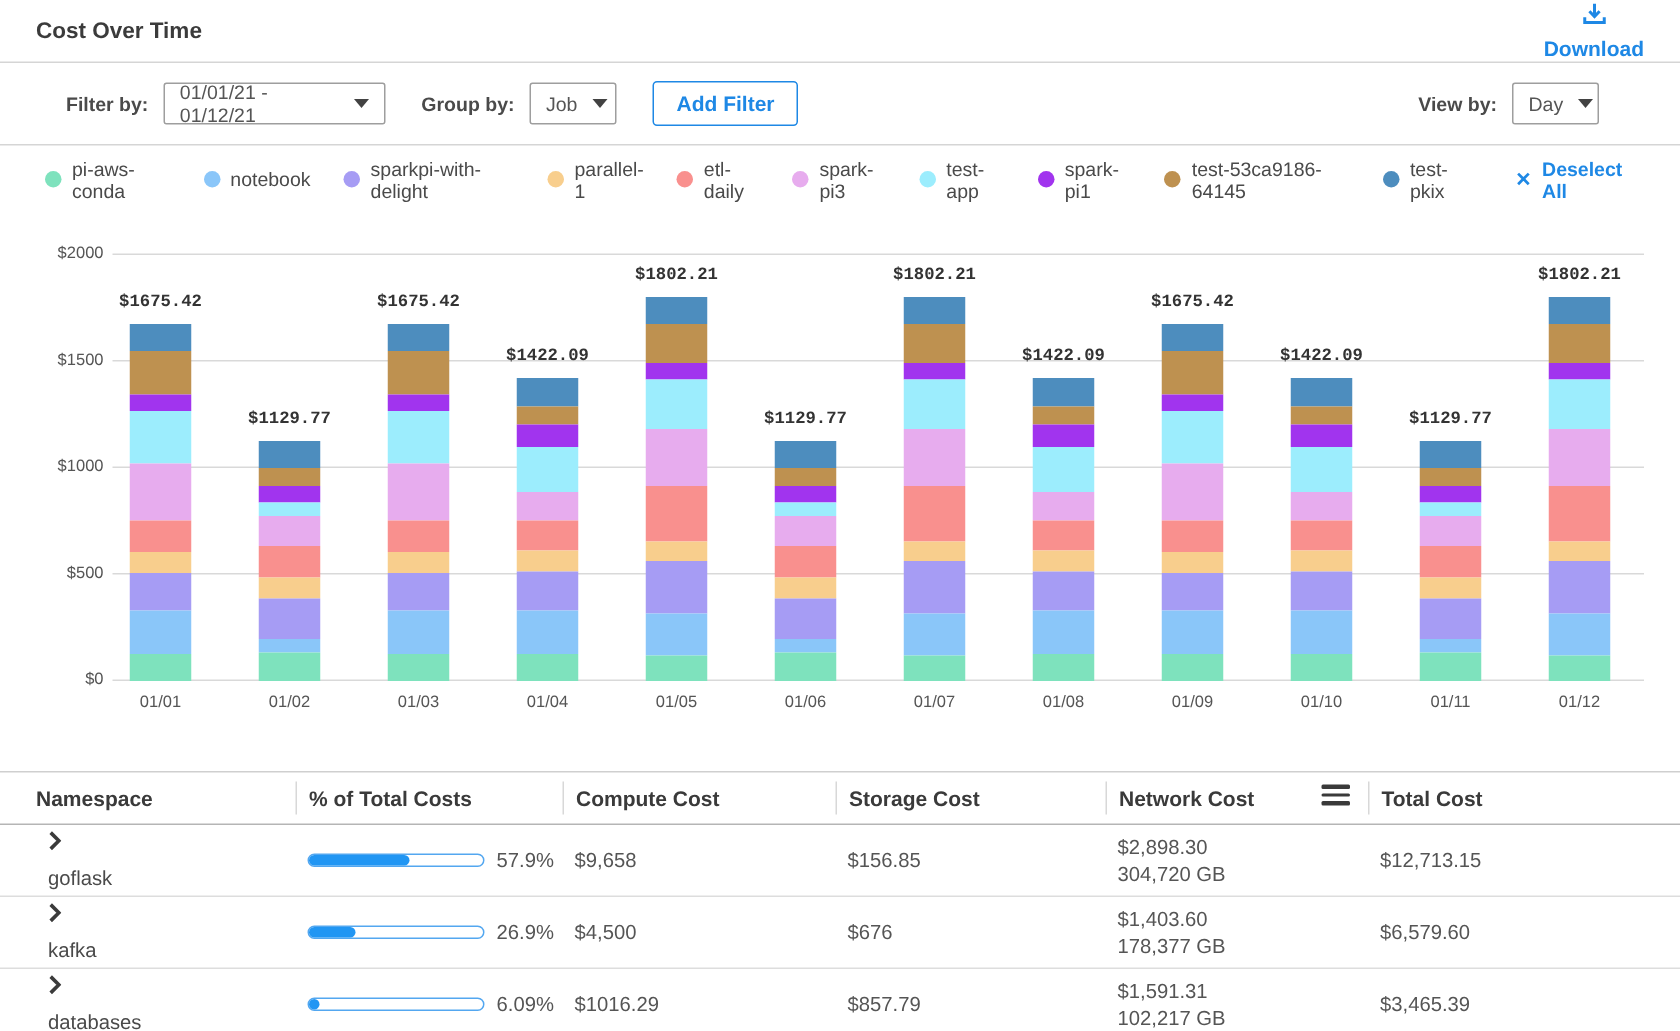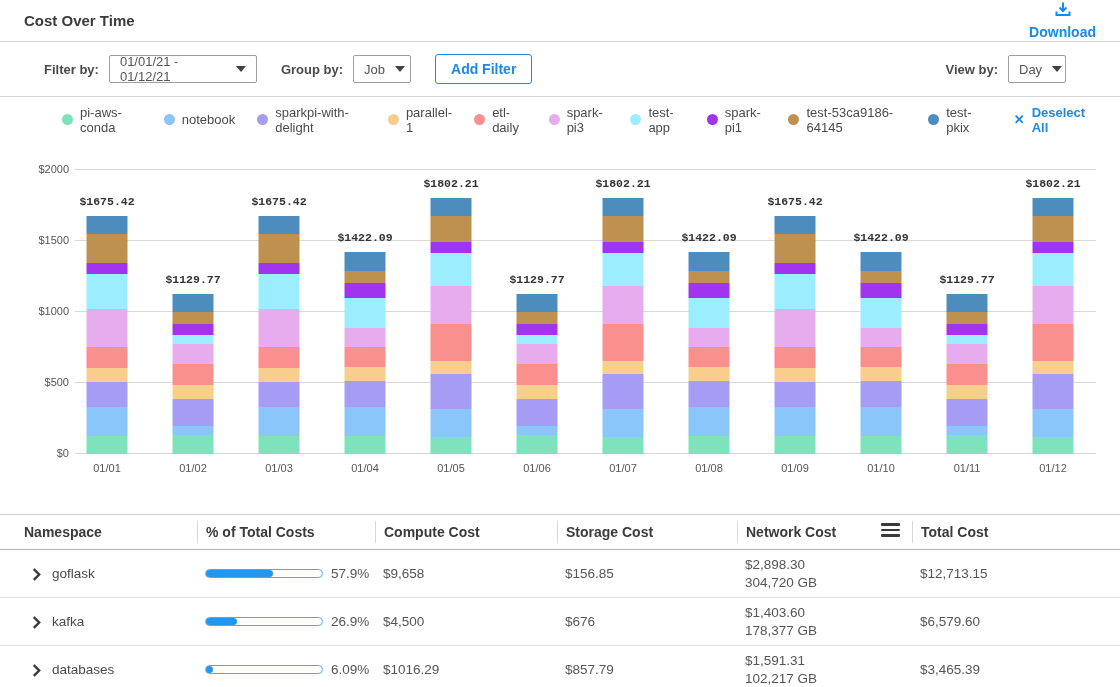--- a/index.html
+++ b/index.html
@@ -17,21 +17,21 @@
     border:1px solid #9e9e9e; border-radius:2px; background:#fff; height:28px;
     padding:0 10px; font-size:13px; color:#555; cursor:pointer; }
   .select.daterange { width:148px; margin-right:24px; }
   .select.small { width:58px; margin-right:24px; }
   .caret { width:0; height:0; border-left:5px solid transparent; border-right:5px solid transparent;
     border-top:6px solid #424242; flex:none; }
   .add-filter { background:#fff; border:1px solid #1e88e5; border-radius:3px; color:#1e88e5;
     font-weight:bold; font-size:14px; padding:6px 15px; cursor:pointer;
     font-family:"Liberation Sans", sans-serif; }
   .spacer { flex:1; }
-  .legend { height:45px; display:flex; align-items:center; gap:22px; padding:0 30px;margin-left:32px; }
+  .legend { height:45px; display:flex; align-items:center; gap:22px; padding:0 30px; }
   .legend-item { display:flex; align-items:center; gap:7px; font-size:13px; color:#4a4a4a; cursor:pointer; }
   .dot { width:11px; height:11px; border-radius:50%; flex:none; }
   .deselect { display:flex; align-items:center; gap:7px; color:#1e88e5; font-weight:bold;
     font-size:13px; cursor:pointer; margin-left:8px; }
   .deselect .x { font-size:13px; font-weight:bold; }
   
   .chart { position:relative; height:338px; margin:0 14px 0 8px; padding-top:28px; }
   .plot { position:absolute; left:56px; right:10px; top:28px; height:284px; }
   .gridline { position:absolute; left:11px; right:0; height:1px; background:#d9d9d9; }
   .ytick { position:absolute; left:-50px; width:44px; text-align:right; font-size:11px;
@@ -50,21 +50,21 @@
   .thead, .trow { display:grid; grid-template-columns:181px 178px 182px 180px 175px 1fr;
     padding:0 16px; align-items:center; }
   .thead { height:36px; border-top:1px solid #cfcfcf; border-bottom:1px solid #b5b5b5; }
   .th { font-weight:bold; font-size:14px; color:#3a3a3a; padding-left:8px; height:22px;
     display:flex; align-items:center; position:relative; }
   .th + .th { border-left:1px solid #d8d8d8; }
   .burger { position:absolute; right:12px; top:2px; display:flex; flex-direction:column; gap:3px; cursor:pointer; }
   .burger i { display:block; width:19px; height:2.5px; background:#3a3a3a; border-radius:1px; }
   .trow { height:48px; border-bottom:1px solid #ddd; color:#555; }
   .td { padding-left:8px; }
-  .ns { display:flex; align-items:flex-end; gap:11px; padding-left:16px; color:#4a4a4a; }
+  .ns { display:flex; align-items:flex-start; gap:11px; padding-left:16px; color:#4a4a4a;flex-direction:column; }
   .chev { display:flex; align-items:center; cursor:pointer; }
   .pctcell { display:flex; align-items:center; gap:8px; }
   .pbar { width:118px; height:9px; border:1px solid #53a7f0; border-radius:6px; position:relative;
     background:#fff; flex:none; }
   .pbar i { position:absolute; left:0; top:0; bottom:0; border-radius:6px; background:#2196f3; }
   .net .gb { margin-top:3px; }
 </style>
 </head>
 <body>
 

